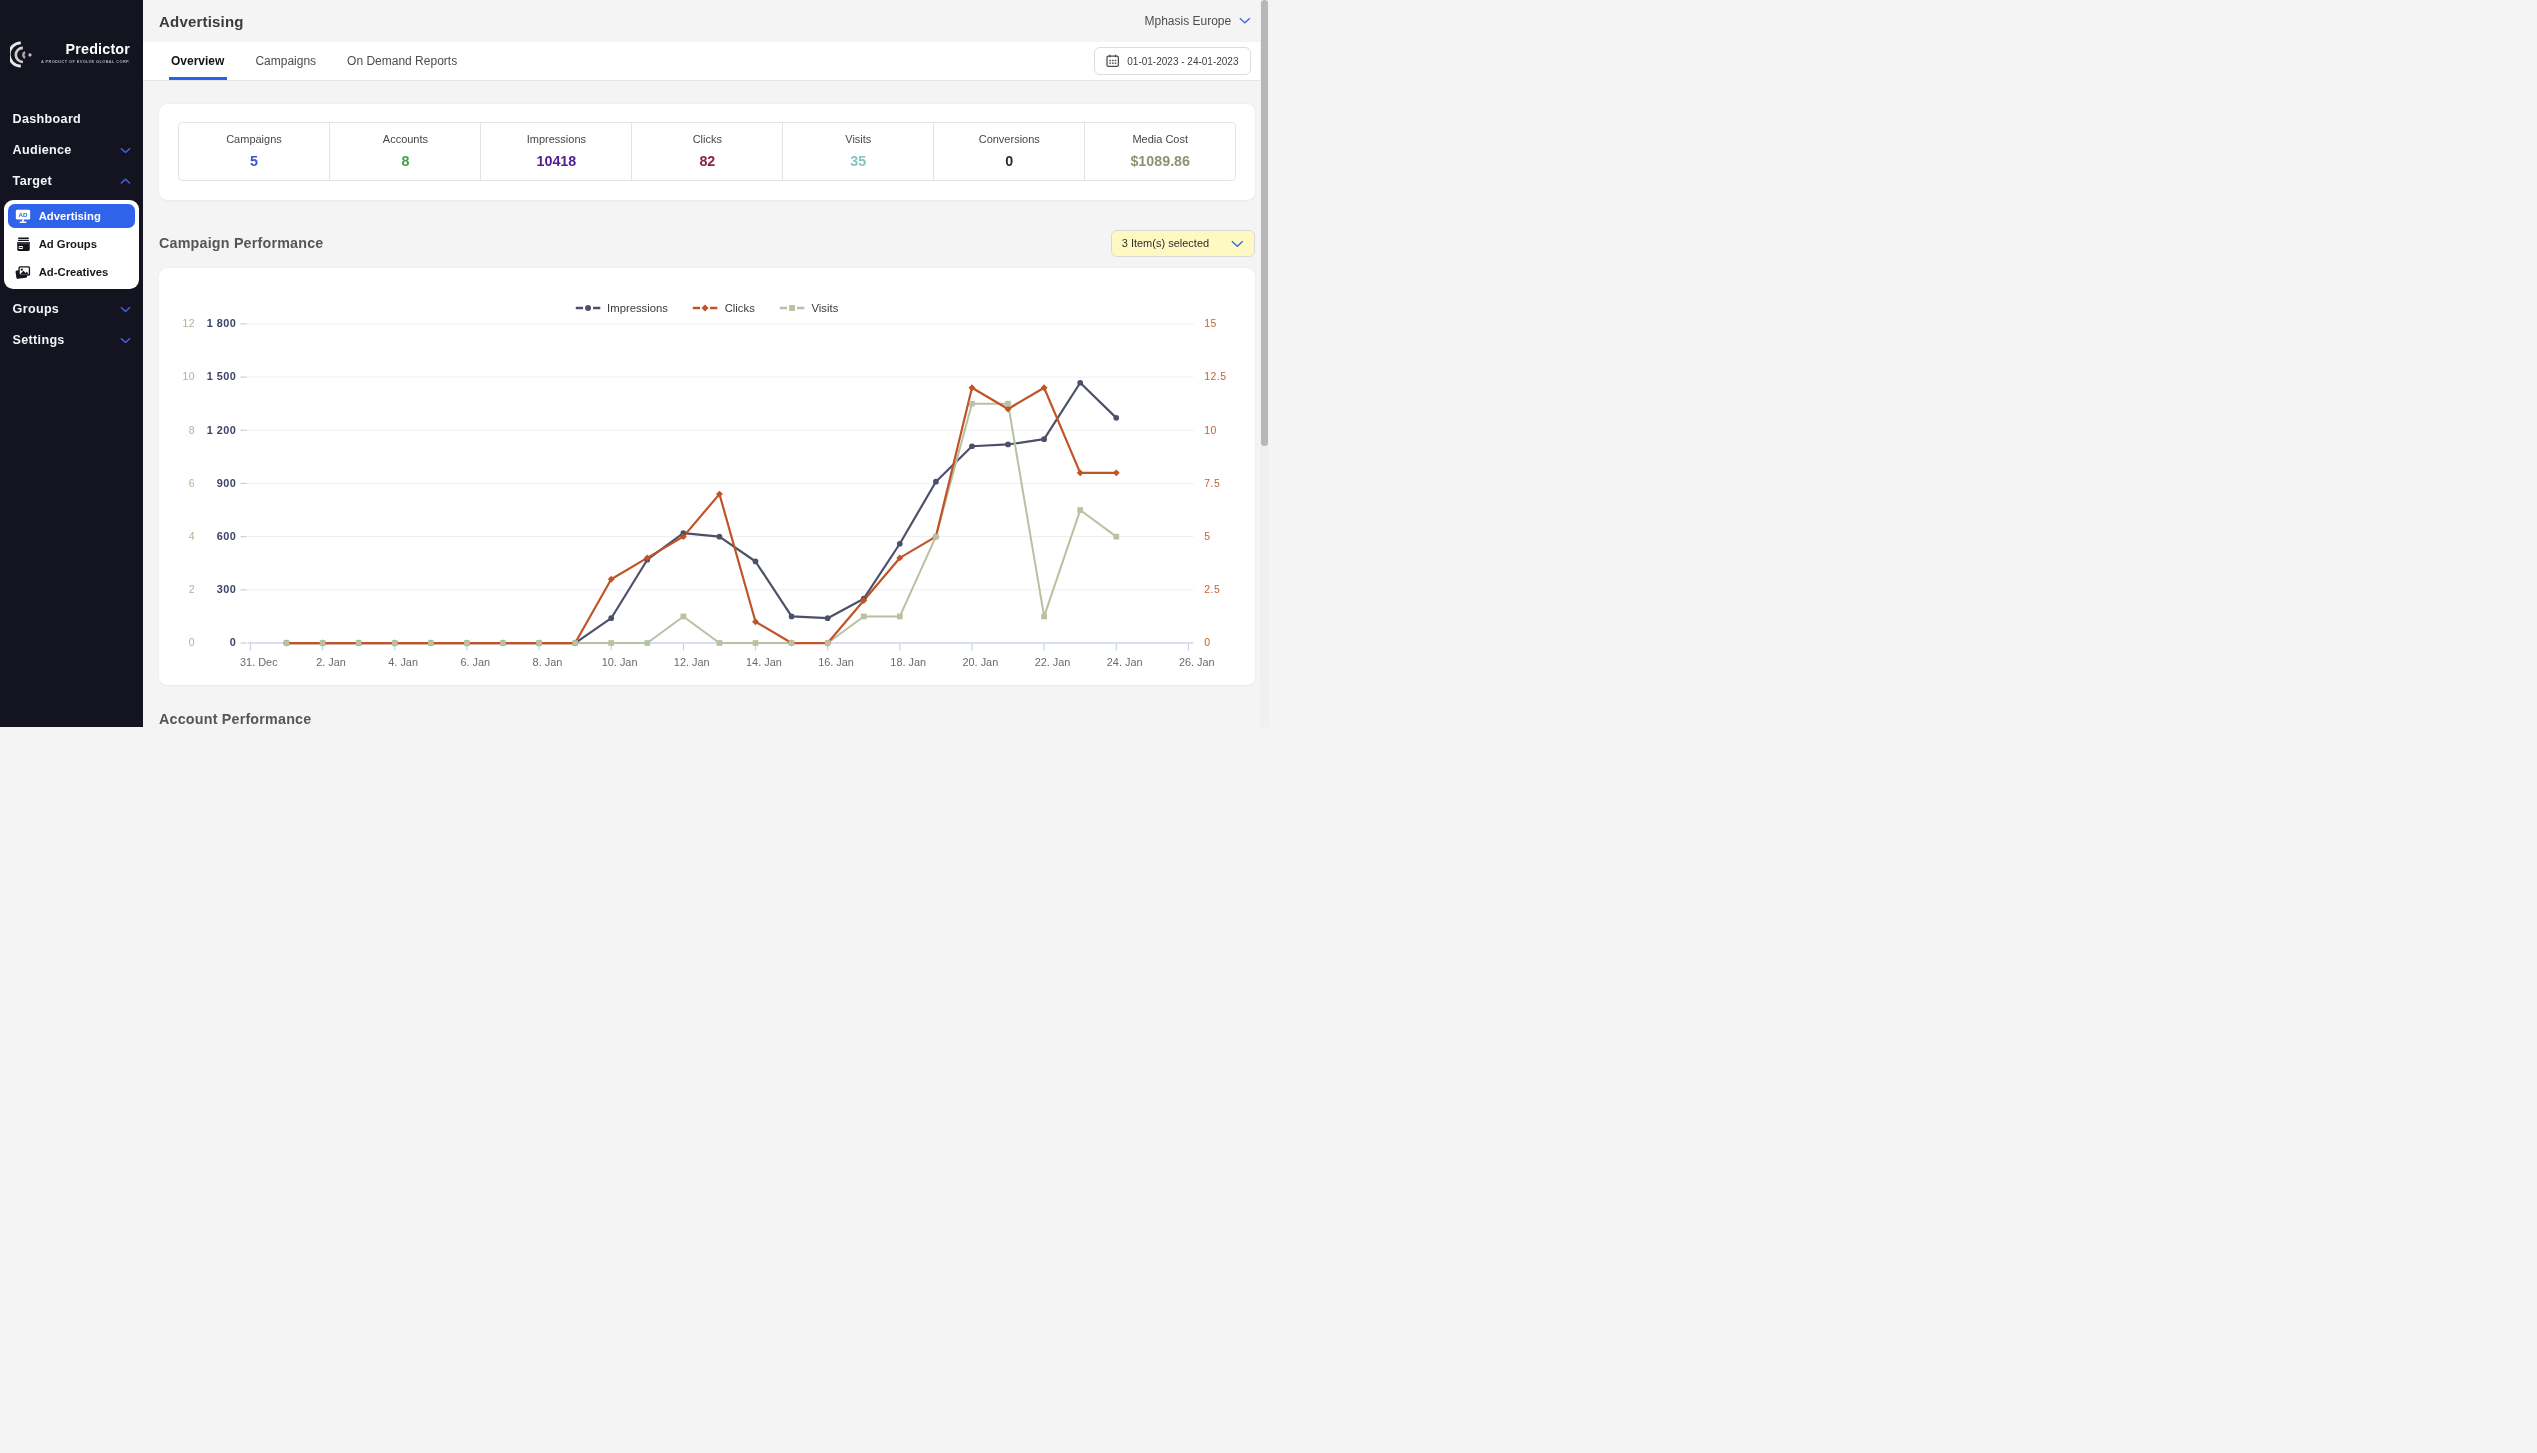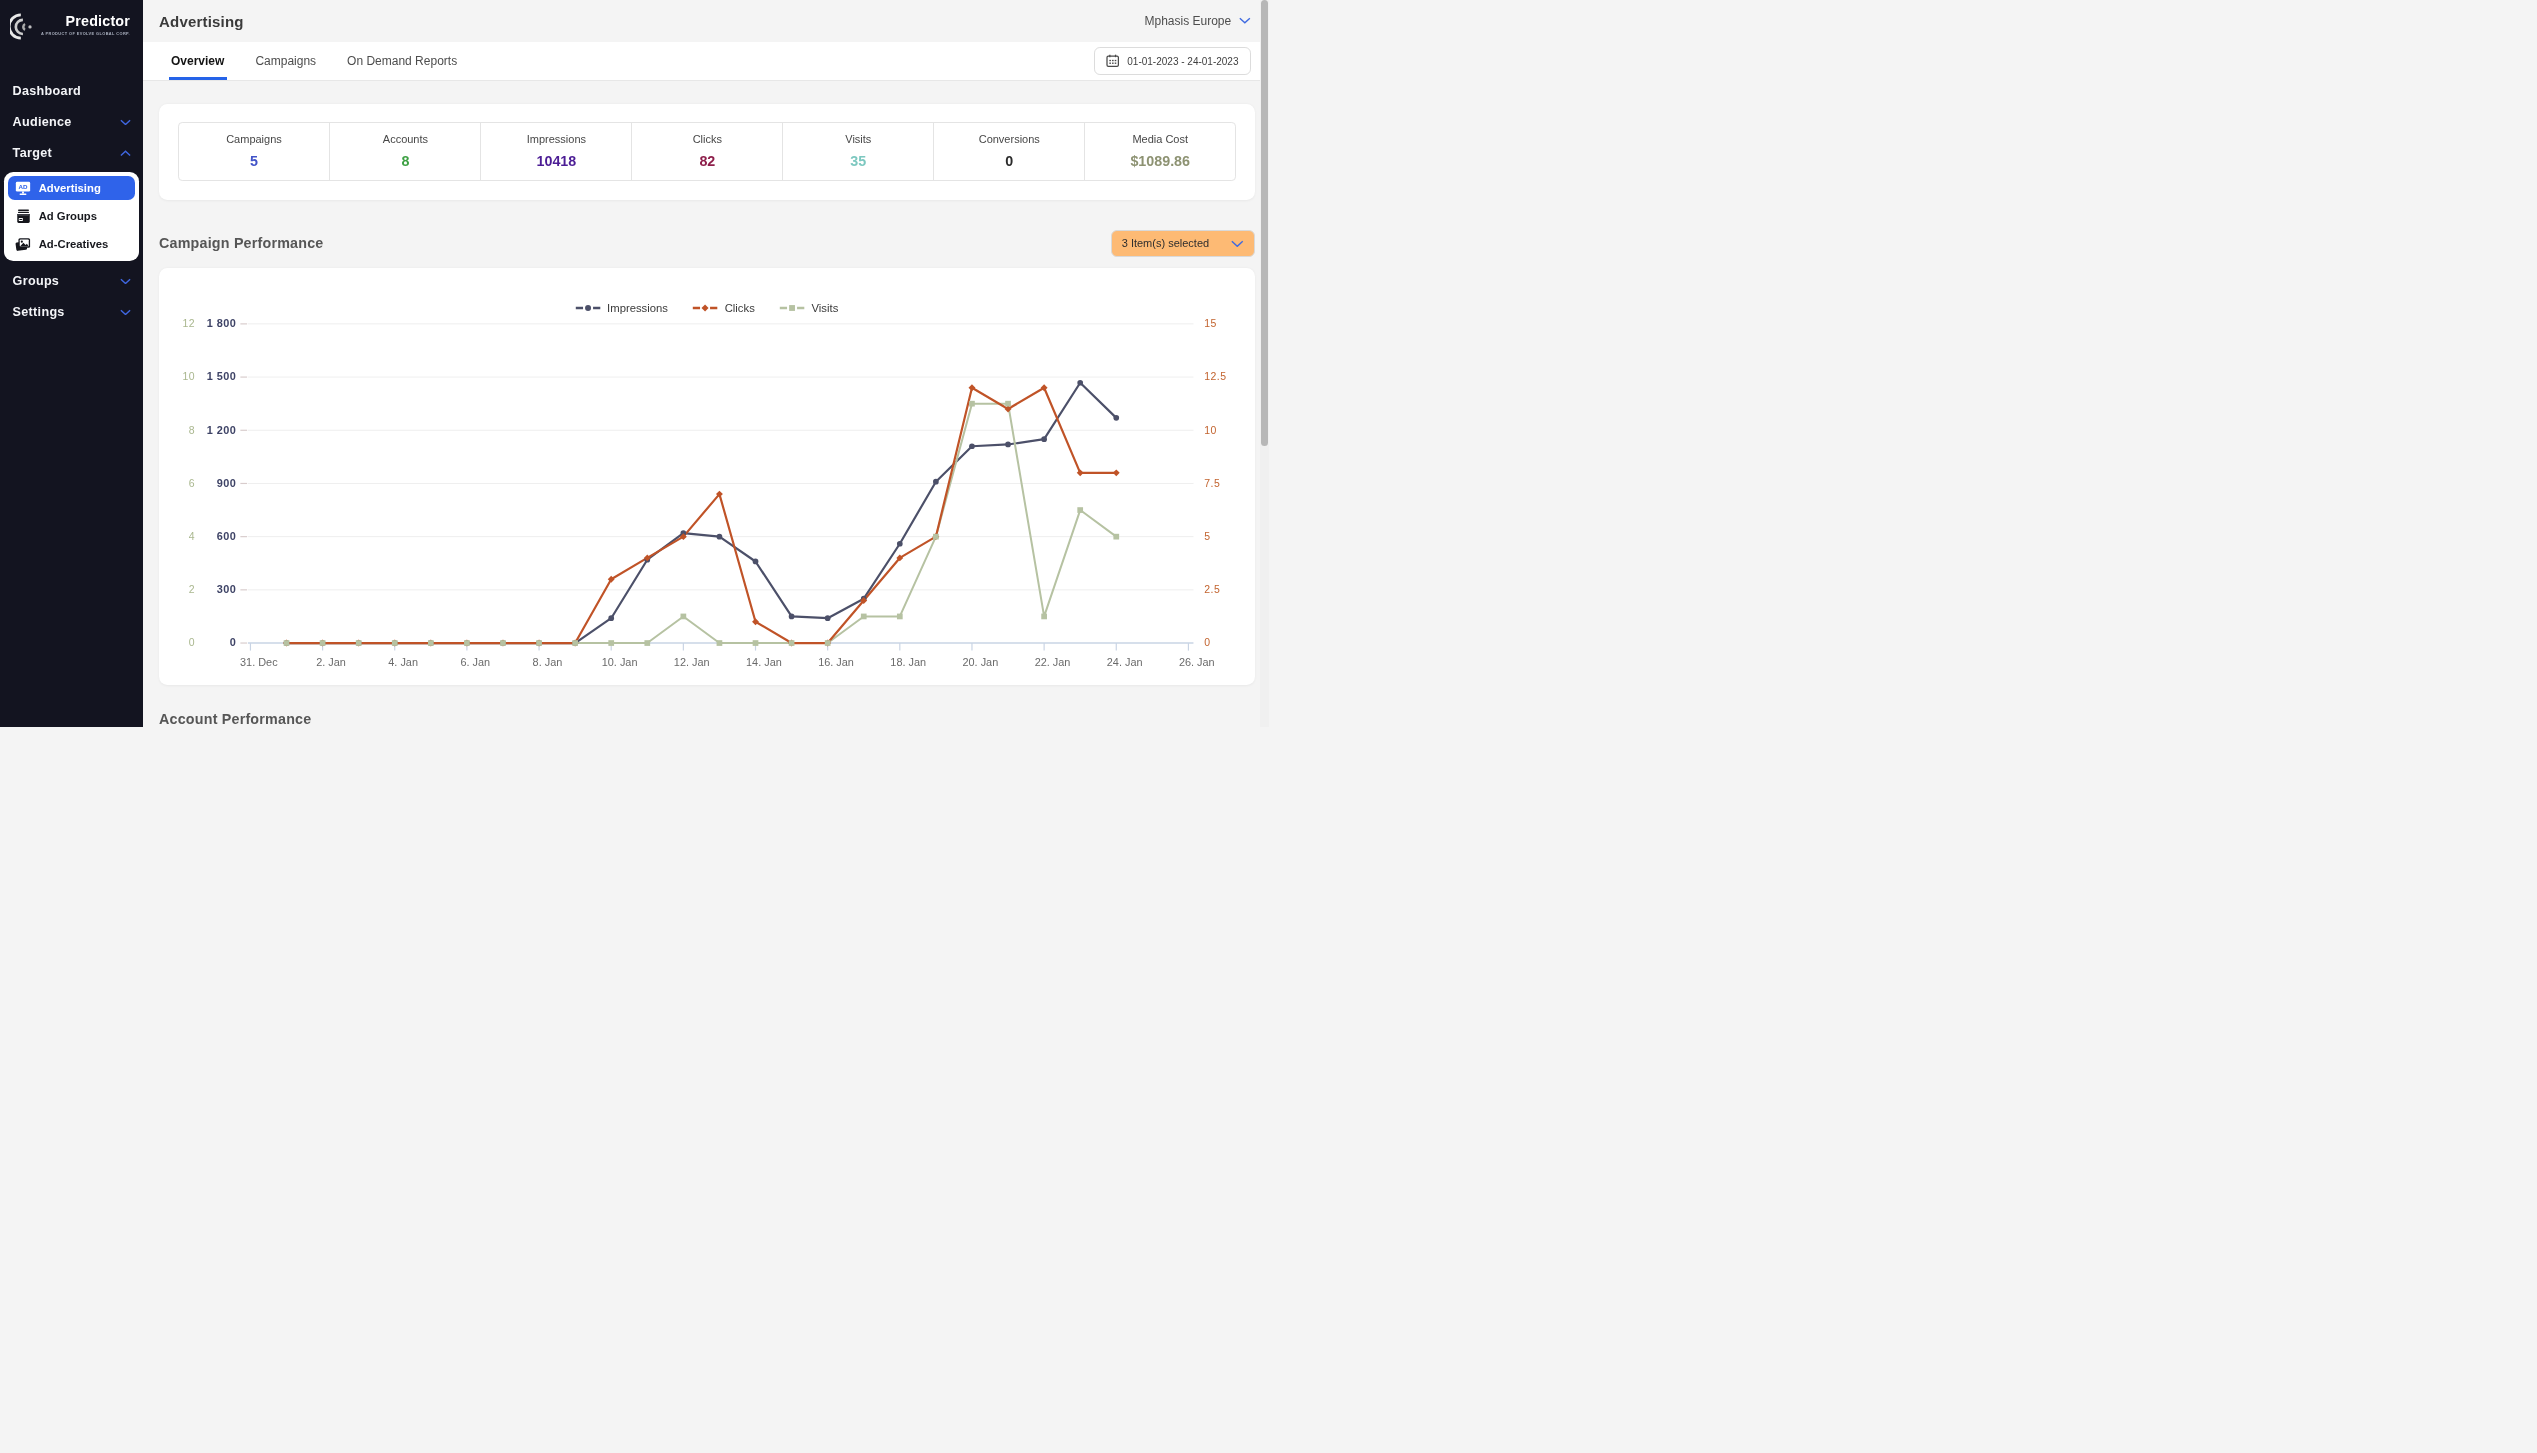--- a/index.html
+++ b/index.html
@@ -2,21 +2,21 @@
 <html style="font-size:13.4px"><head>
 <meta charset="utf-8">
 <style>
   * { margin:0; padding:0; box-sizing:border-box; }
   html,body { width:1269px; height:727px; overflow:hidden; }
   body { font-family:"Liberation Sans", sans-serif; background:#f4f4f4; color:#333; }
   .app { position:relative; width:1269px; height:727px; display:flex; }
 
   
   .sidebar { width:143px; min-width:143px; height:100%; background:#131420; position:relative; z-index:5; }
-  .logo { display:flex; align-items:flex-start; gap:5.9px; padding:13.4px 8.4px 0 10px; cursor:pointer; }
+  .logo { display:flex; align-items:flex-start; gap:5.9px; padding:13.4px 8.4px 0 10px; cursor:pointer;margin-top:28px; }
   .logo-text { display:flex; flex-direction:column; align-items:flex-end; }
   .logo-name { color:#fff; font-size:14.3px; font-weight:700; letter-spacing:0.2px; line-height:17px; }
   .logo-tagline { color:#aab0bf; font-size:3.9px; font-weight:700; letter-spacing:0.4px; margin-top:0.8px; white-space:nowrap; }
   .nav { margin-top:35px; }
   .nav-item { display:flex; align-items:center; justify-content:space-between; padding:0 11.7px 0 12.6px; height:31px; color:#f4f5f8; font-size:12.6px; font-weight:600; letter-spacing:0.3px; cursor:pointer; }
   .submenu { background:#fff; border-radius:9.2px; margin:3.4px 4.2px 5px 4.2px; padding:4.2px; }
   .submenu-item { display:flex; align-items:center; gap:7.6px; height:24px; padding:0 6.7px; border-radius:6.7px; font-size:11.3px; font-weight:600; color:#17181d; cursor:pointer; }
   .submenu-item.active { background:#2f63ea; color:#fff; }
   .submenu-item + .submenu-item { margin-top:4.2px; }
   .subicon { width:16px; height:16px; flex:0 0 16px; display:flex; align-items:center; justify-content:center; }
@@ -39,21 +39,21 @@
   .stats-card { background:#fff; border-radius:8.4px; box-shadow:0 0.8px 2.5px rgba(0,0,0,.05); margin-top:22.7px; padding:18.5px; }
   .stats-row { display:grid; grid-template-columns:repeat(7,1fr); border:0.8px solid #e4e4e4; border-radius:4.2px; }
   .stat-cell { padding:10px 3.4px 11.7px; text-align:center; }
   .stat-cell + .stat-cell { border-left:0.8px solid #e4e4e4; }
   .stat-label { font-size:11px; color:#474747; margin-bottom:7.6px; }
   .stat-value { font-size:14.3px; font-weight:600; }
 
   
   .section-row { display:flex; align-items:center; justify-content:space-between; margin-top:30px; }
   .section-title { font-size:14.3px; font-weight:600; color:#565656; letter-spacing:0.2px; }
-  .filter-select { display:flex; align-items:center; justify-content:space-between; width:144px; height:27px; padding:0 10px; background:#fdba74; border:0.8px solid #d9d9d9; border-radius:5.9px; font-size:11px; color:#2e2e2e; cursor:pointer; }
+  .filter-select { display:flex; align-items:center; justify-content:space-between; width:144px; height:27px; padding:0 10px; background:#fef9c3; border:0.8px solid #d9d9d9; border-radius:5.9px; font-size:11px; color:#2e2e2e; cursor:pointer; }
 
   
   .chart-card { position:relative; background:#fff; border-radius:8.4px; box-shadow:0 0.8px 2.5px rgba(0,0,0,.05); margin-top:11px; height:417px; }
   .legend { position:absolute; top:34px; left:50%; transform:translateX(-50%); display:flex; gap:25px; align-items:center; }
   .legend-item { display:flex; align-items:center; gap:6.7px; font-size:11.3px; color:#3a3a3a; cursor:pointer; }
   #chart-svg { position:absolute; inset:0; width:100%; height:100%; }
 
   .bottom-heading { margin-top:26px; }
 
   

